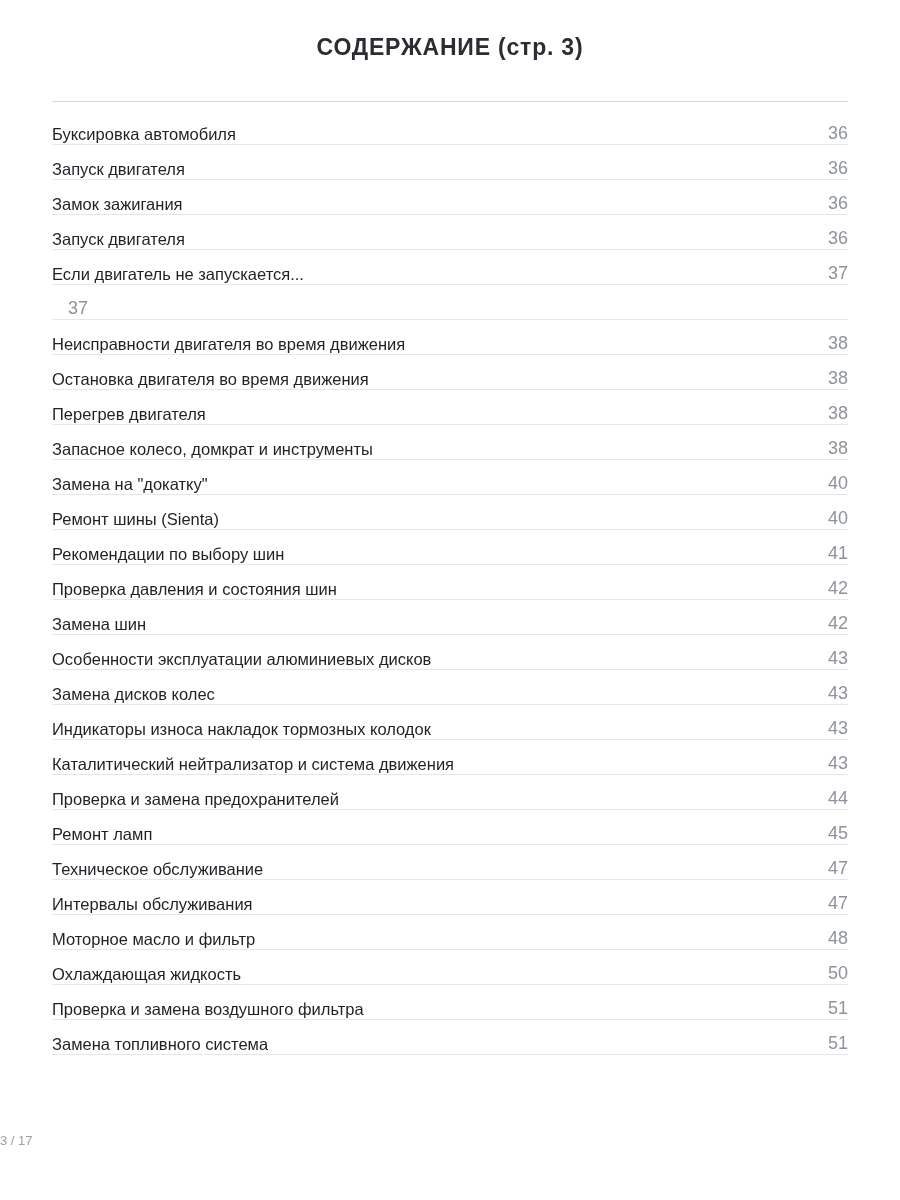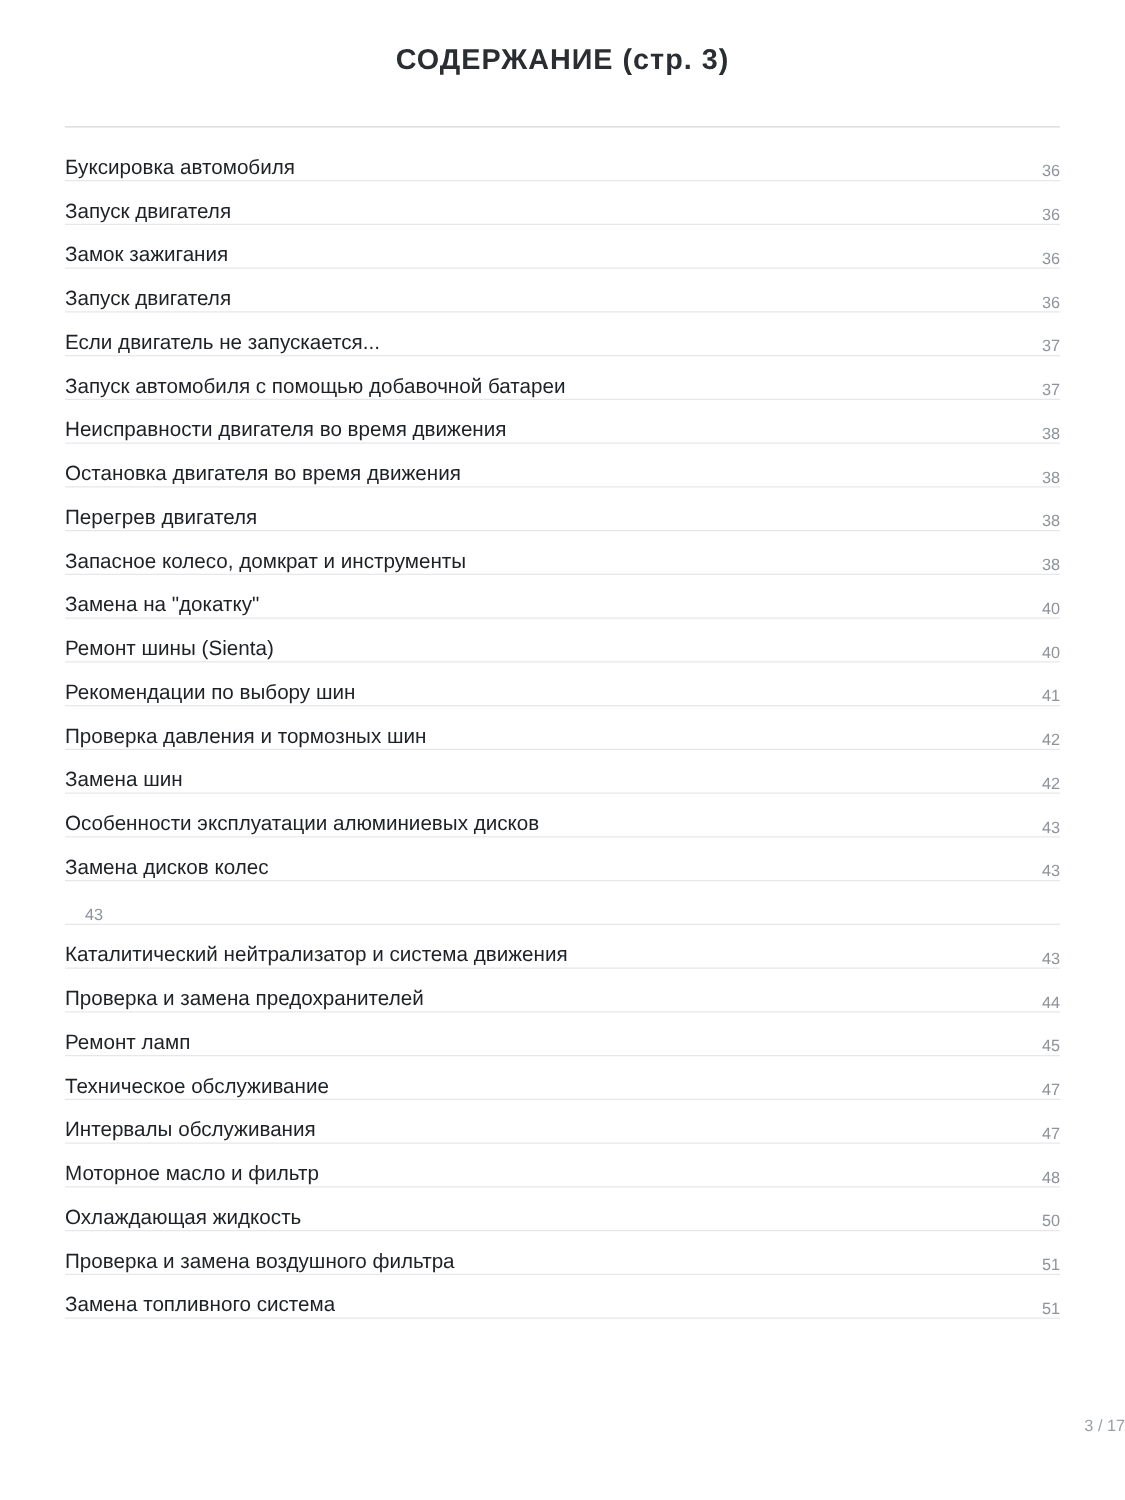--- a/index.html
+++ b/index.html
@@ -42,31 +42,31 @@
     cursor: pointer;
   }
   .toc-label {
     font-size: 16.5px;
     color: #1e2125;
     white-space: nowrap;
     overflow: hidden;
     text-overflow: ellipsis;
   }
   .toc-page {
-    font-size: 13px;
+    font-size: 18px;
     color: #8e939b;
     padding-left: 16px;
     flex: 0 0 auto;
   }
   .page-footer {
     position: absolute;
     left: 0;
     bottom: 36px;
     width: 100%;
-    text-align: right;
+    text-align: left;
     font-size: 13px;
     color: #9aa0a6;
   }
 </style>
 </head>
 <body>
 
 <div class="page">
   <h1 class="page-title">СОДЕРЖАНИЕ (стр. 3)</h1>
   <hr class="title-divider">
@@ -85,21 +85,20 @@
       </div>
       <div class="toc-row">
         <span class="toc-label">Запуск двигателя</span>
         <span class="toc-page">36</span>
       </div>
       <div class="toc-row">
         <span class="toc-label">Если двигатель не запускается...</span>
         <span class="toc-page">37</span>
       </div>
       <div class="toc-row">
-        <span class="toc-label">Запуск автомобиля с помощью добавочной батареи</span>
         <span class="toc-page">37</span>
       </div>
       <div class="toc-row">
         <span class="toc-label">Неисправности двигателя во время движения</span>
         <span class="toc-page">38</span>
       </div>
       <div class="toc-row">
         <span class="toc-label">Остановка двигателя во время движения</span>
         <span class="toc-page">38</span>
       </div>
@@ -117,36 +116,37 @@
       </div>
       <div class="toc-row">
         <span class="toc-label">Ремонт шины (Sienta)</span>
         <span class="toc-page">40</span>
       </div>
       <div class="toc-row">
         <span class="toc-label">Рекомендации по выбору шин</span>
         <span class="toc-page">41</span>
       </div>
       <div class="toc-row">
-        <span class="toc-label">Проверка давления и тормозных шин</span>
+        <span class="toc-label">Проверка давления и состояния шин</span>
         <span class="toc-page">42</span>
       </div>
       <div class="toc-row">
         <span class="toc-label">Замена шин</span>
         <span class="toc-page">42</span>
       </div>
       <div class="toc-row">
         <span class="toc-label">Особенности эксплуатации алюминиевых дисков</span>
         <span class="toc-page">43</span>
       </div>
       <div class="toc-row">
         <span class="toc-label">Замена дисков колес</span>
         <span class="toc-page">43</span>
       </div>
       <div class="toc-row">
+        <span class="toc-label">Индикаторы износа накладок тормозных колодок</span>
         <span class="toc-page">43</span>
       </div>
       <div class="toc-row">
         <span class="toc-label">Каталитический нейтрализатор и система движения</span>
         <span class="toc-page">43</span>
       </div>
       <div class="toc-row">
         <span class="toc-label">Проверка и замена предохранителей</span>
         <span class="toc-page">44</span>
       </div>

